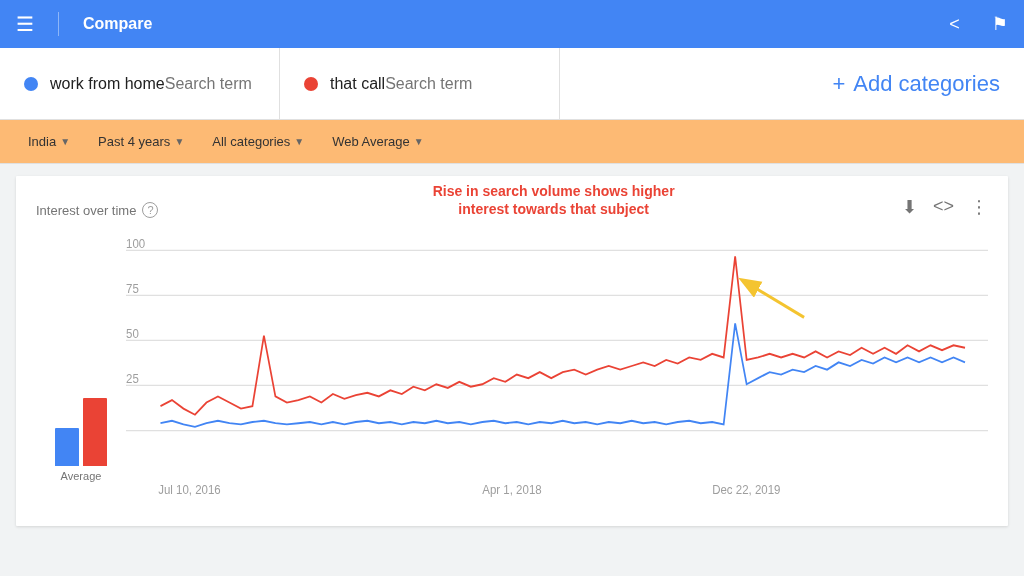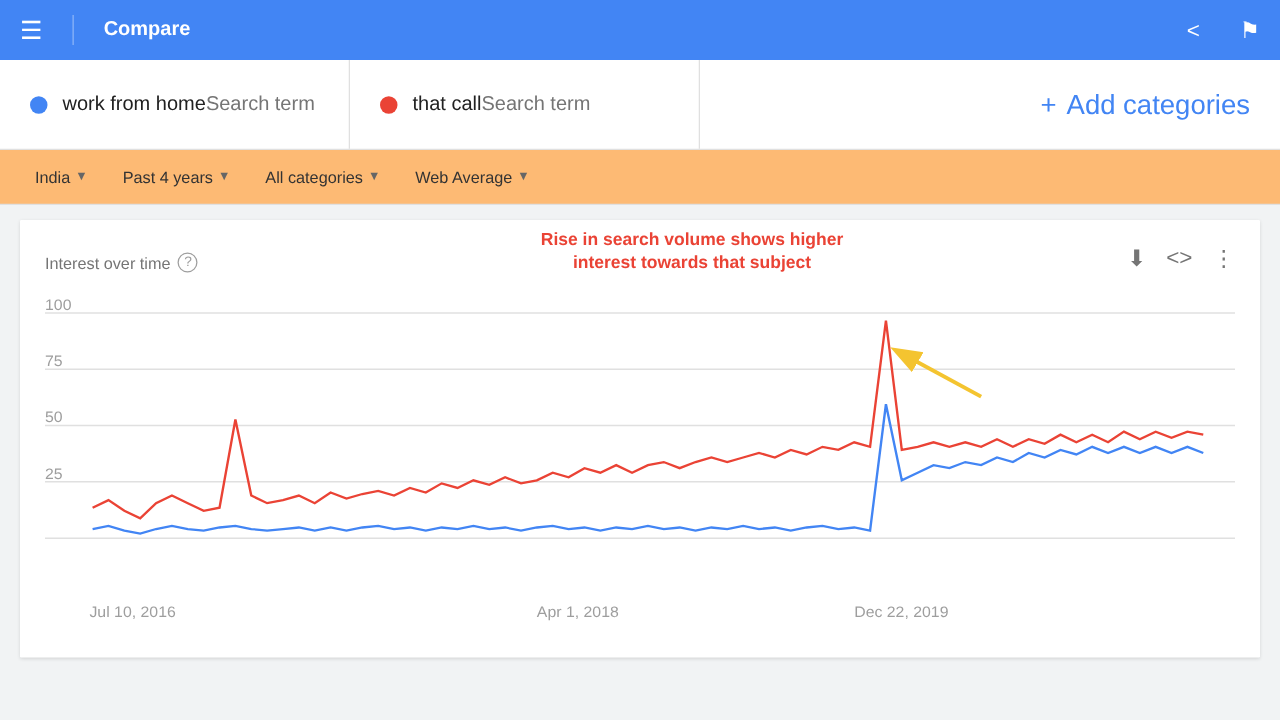--- a/index.html
+++ b/index.html
@@ -246,20 +246,27 @@
       </div>
       <div class="chart-actions">
         <span class="chart-action-icon">⬇</span>
         <span class="chart-action-icon">&lt;&gt;</span>
         <span class="chart-action-icon">⋮</span>
       </div>
     </div>
 
     <div class="chart-area">
 
+      <div class="chart-left">
+        <div class="bar-chart">
+          <div class="bar blue" style="height:38px;"></div>
+          <div class="bar red" style="height:68px;"></div>
+        </div>
+        <span class="bar-label">Average</span>
+      </div>
 
       <div class="chart-main">
         <svg class="chart-svg" viewBox="0 0 750 230" preserveAspectRatio="none">
 
           <line x1="0" y1="20" x2="750" y2="20" stroke="#e0e0e0" stroke-width="1"></line>
           <line x1="0" y1="57" x2="750" y2="57" stroke="#e0e0e0" stroke-width="1"></line>
           <line x1="0" y1="94" x2="750" y2="94" stroke="#e0e0e0" stroke-width="1"></line>
           <line x1="0" y1="131" x2="750" y2="131" stroke="#e0e0e0" stroke-width="1"></line>
           <line x1="0" y1="168" x2="750" y2="168" stroke="#e0e0e0" stroke-width="1"></line>
 

